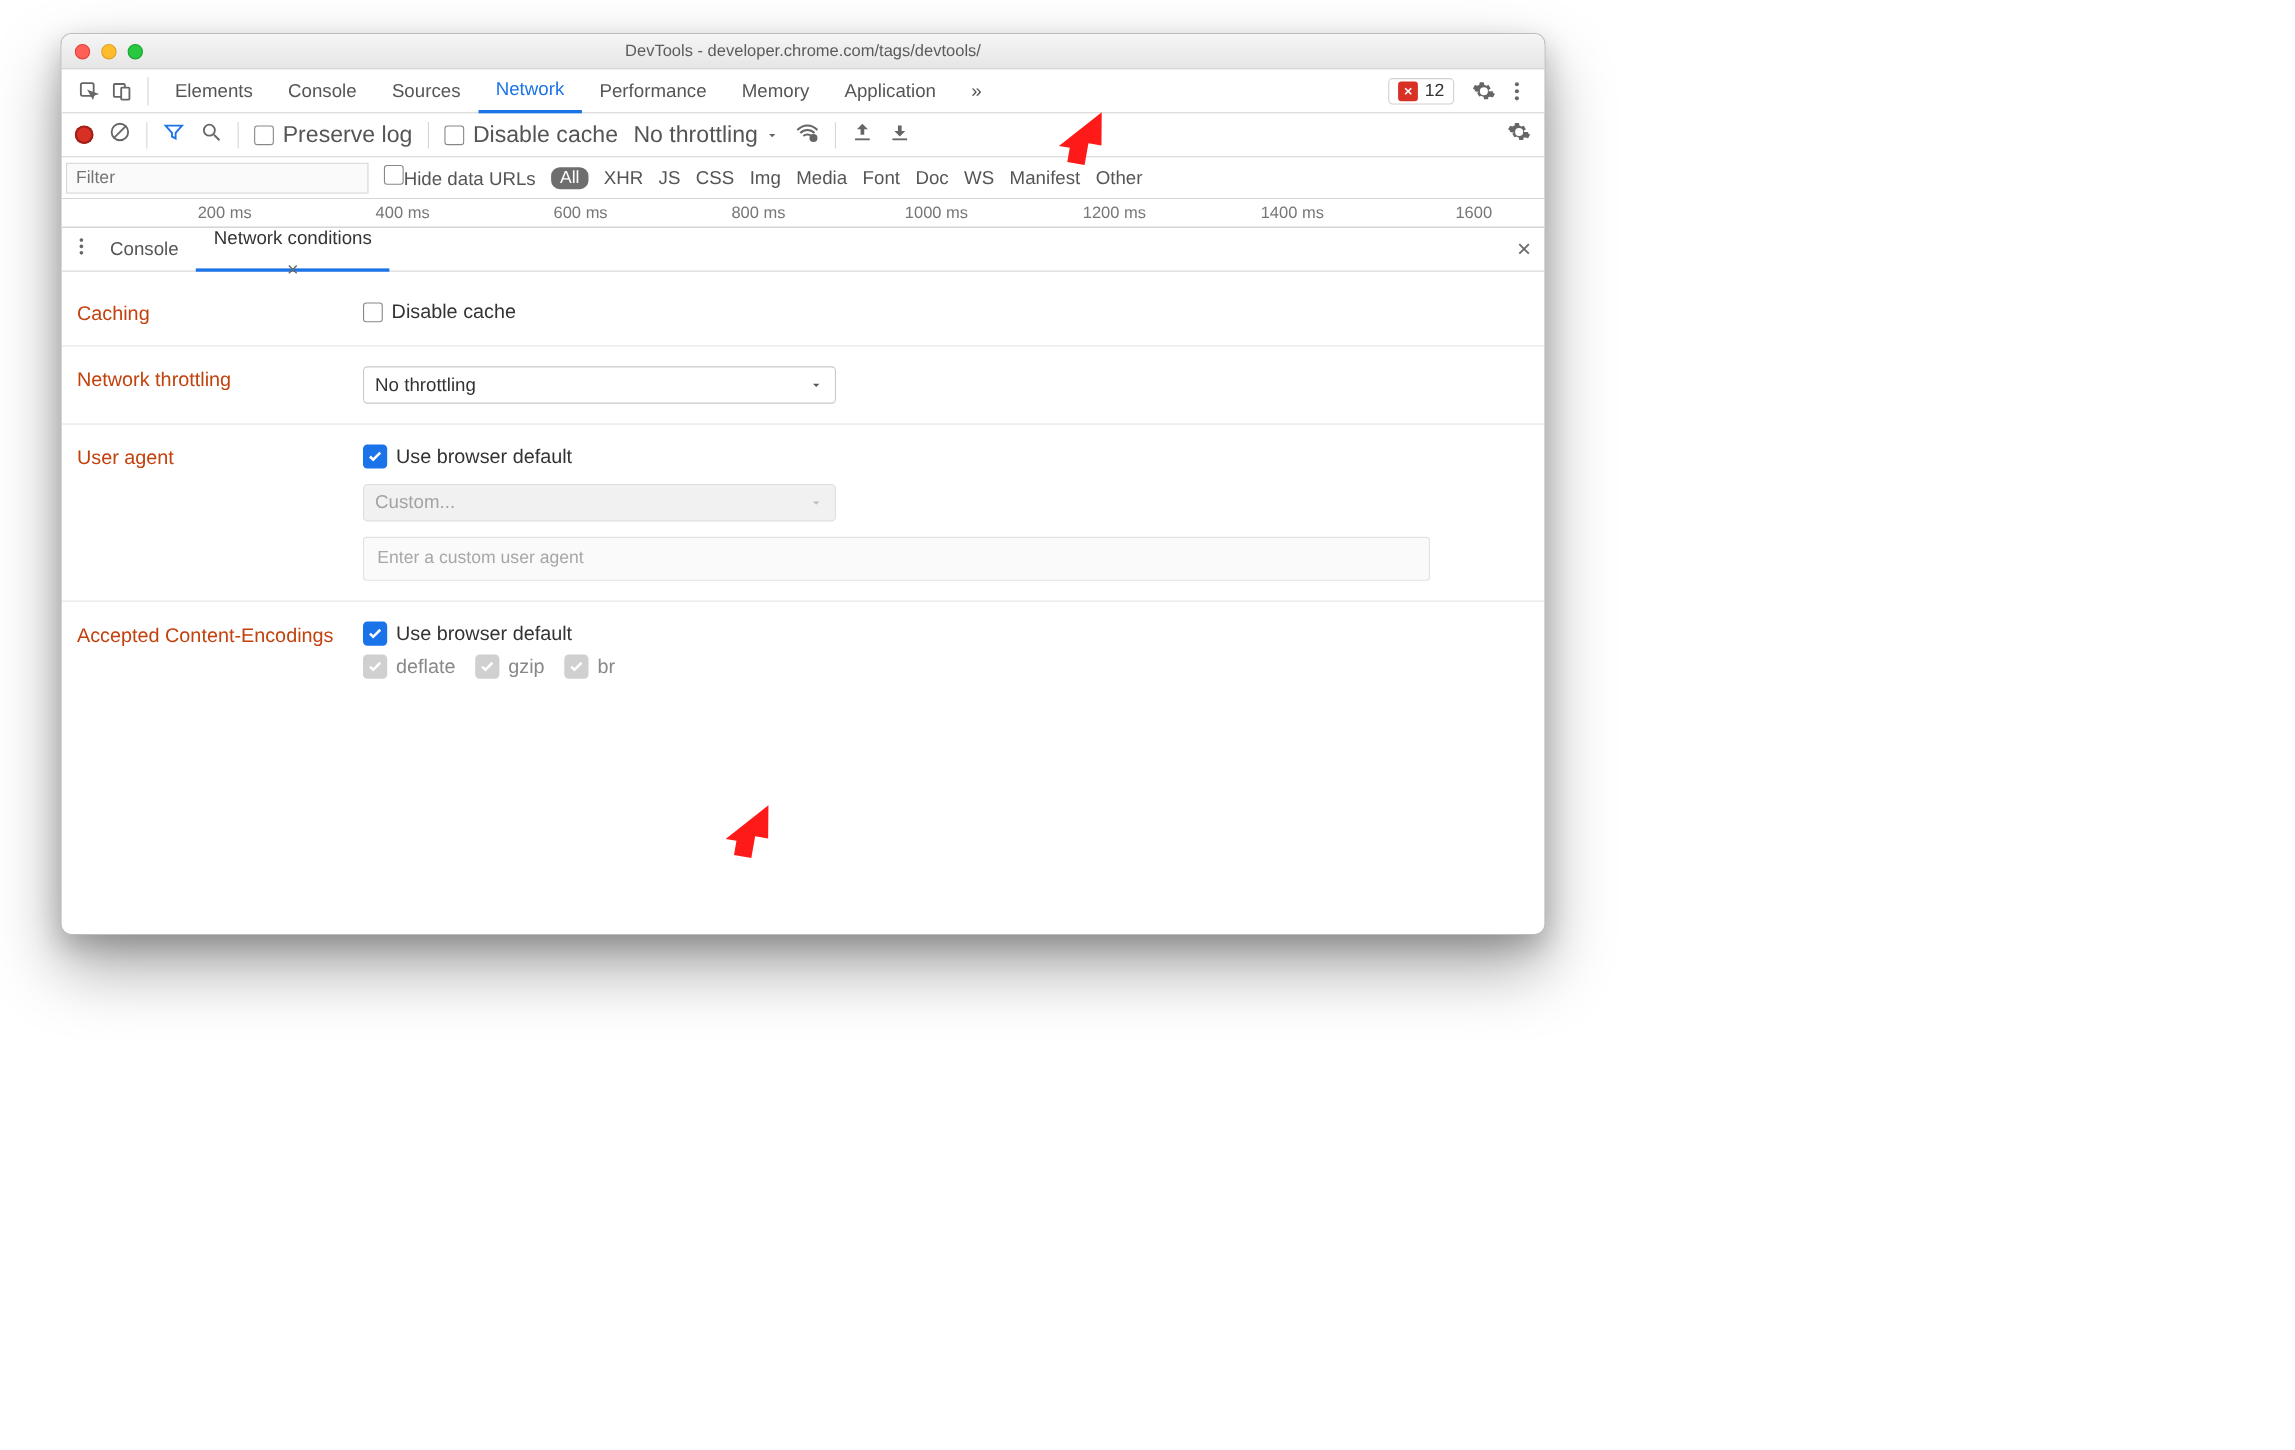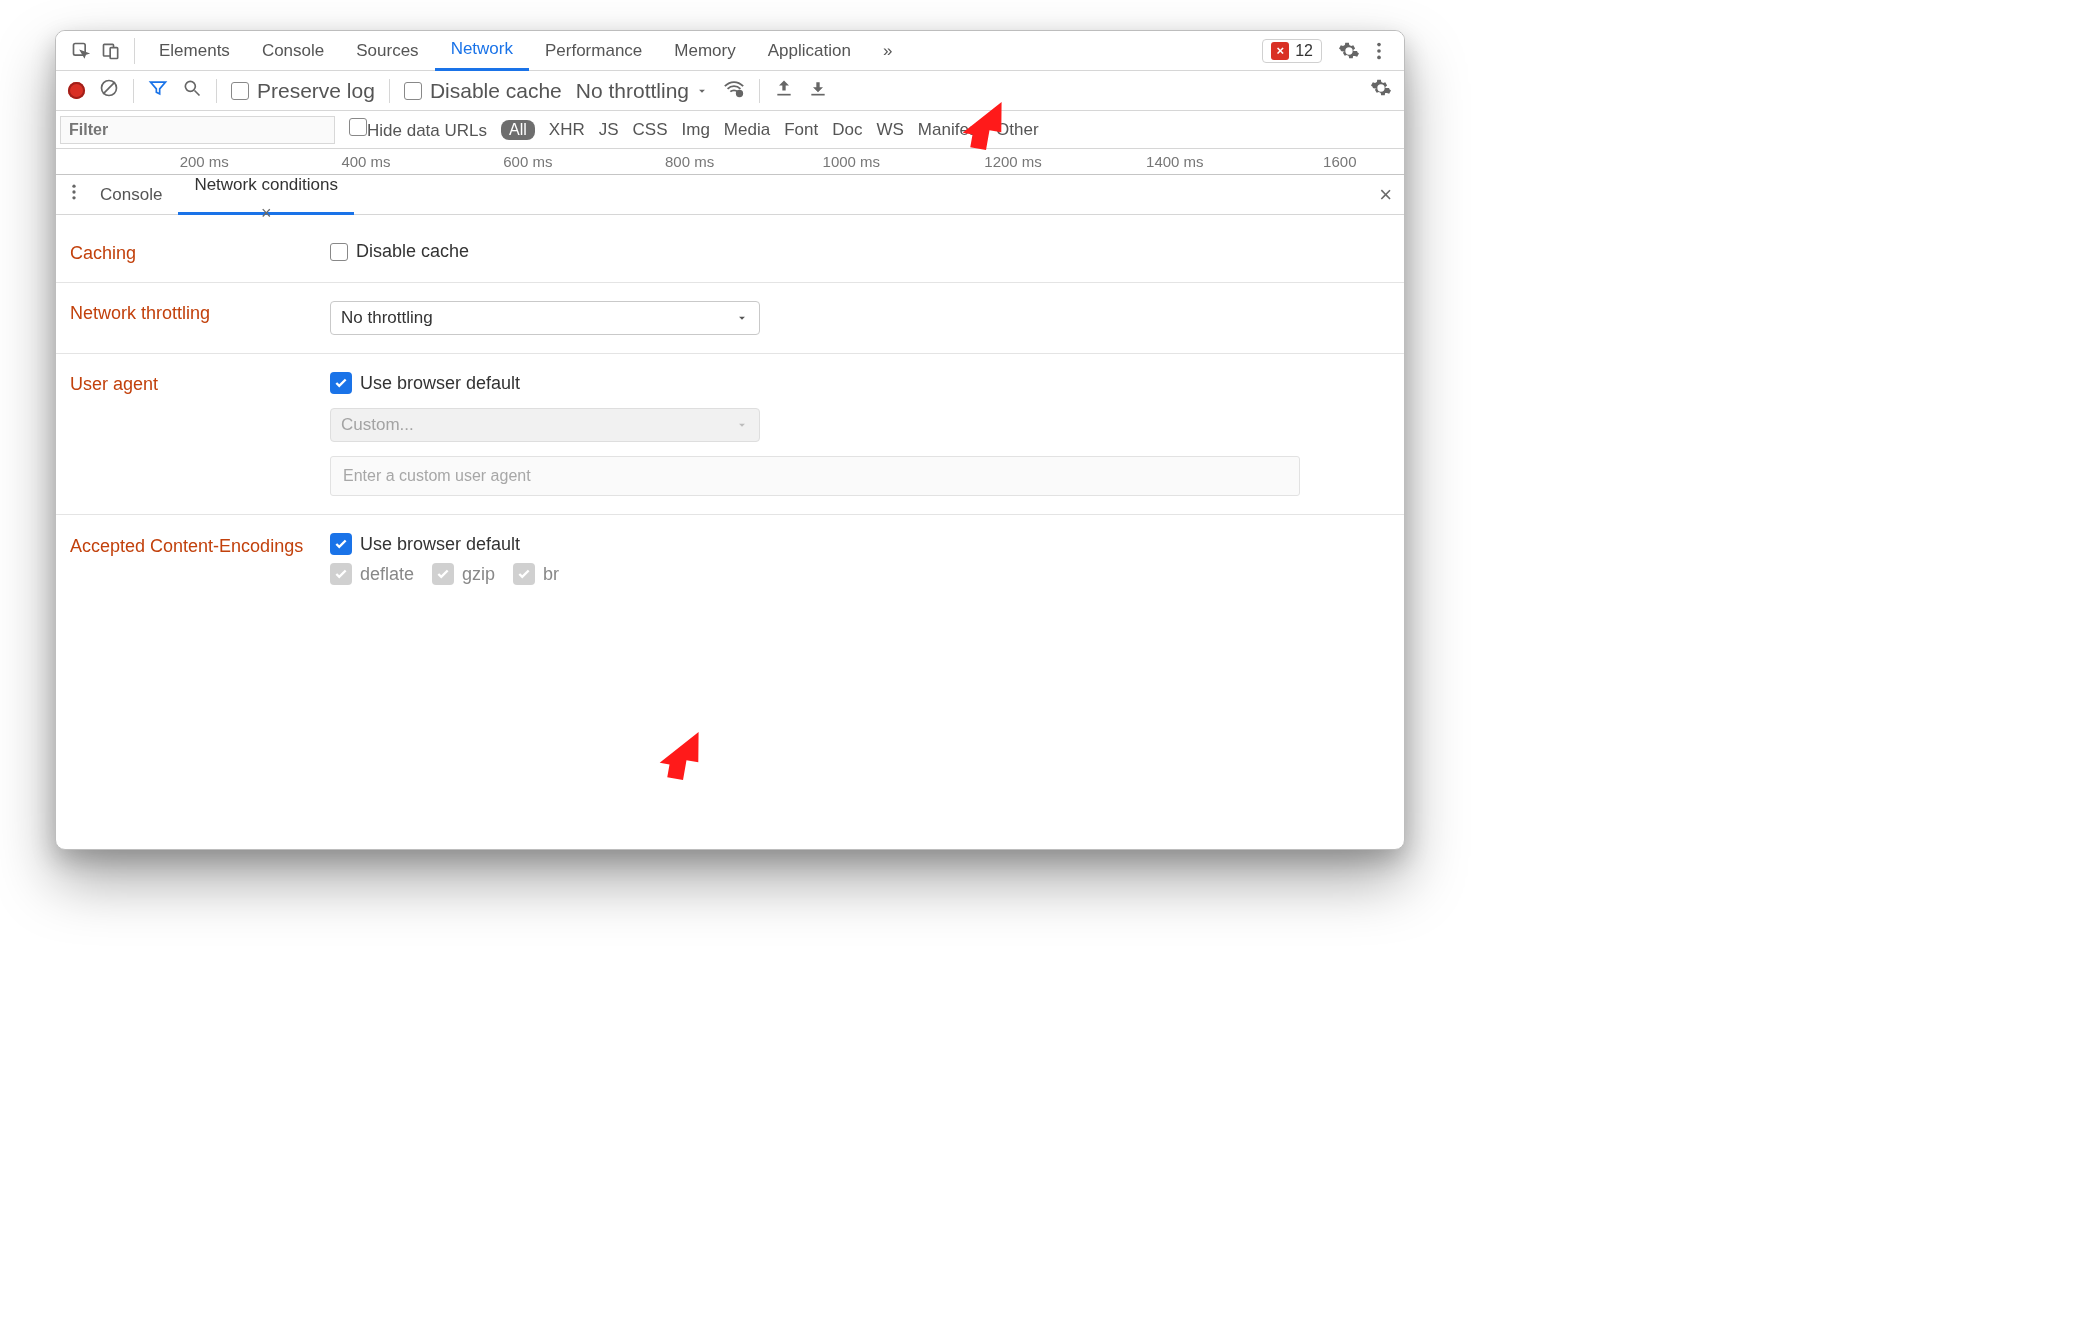--- a/index.html
+++ b/index.html
@@ -58,21 +58,21 @@
 .chkbox { width:18px;height:18px;border:1.5px solid #888;border-radius:3px;display:inline-block;}
 .toolbar .sel { display:inline-flex; align-items:center; gap:6px; color:#555;}
 .toolbar .svgicon{ color:#6a6a6a; }
 .toolbar .spacer{flex:1;}
 .filterbar {
   display:flex; align-items:center; height:38px; padding:0 0 0 0; gap:14px;
   border-bottom:1px solid #d6d6d6; font-size:17px; color:#555;
 }
 .filterbar .finput {
   width:275px; height:28px; border:1px solid #d8d8d8; background:#fafafa;
-  margin-left:4px; padding:0 8px; font-size:16px; color:#666;font-weight:bold;
+  margin-left:4px; padding:0 8px; font-size:16px; color:#666;
 }
 .filterbar .pill { background:#6e6e6e; color:#fff; border-radius:8px; padding:1px 8px; font-size:16px;}
 .filterbar .link { color:#555; }
 .blockedbar {
   display:flex; align-items:center; height:38px; padding:0 12px; gap:18px;
   border-bottom:1px solid #d6d6d6; font-size:17px; color:#555;
 }
 .timeline {
   height:26px; border-bottom:1px solid #c5c5c5; position:relative; background:#fff;
   overflow:hidden;
@@ -107,20 +107,28 @@
 .inline { display:inline-flex; align-items:center; gap:8px;}
 .encs { display:flex; gap:18px; }
 .red-arrow { position:absolute; pointer-events:none; }
 .red-arrow svg { width:60px; height:60px; }
 </style>
 </head>
 <body>
 
 <div class="window">
 
+  <div class="titlebar">
+    <div class="traffic">
+      <span class="dot red"></span>
+      <span class="dot yellow"></span>
+      <span class="dot green"></span>
+    </div>
+    <div class="title">DevTools - developer.chrome.com/tags/devtools/</div>
+  </div>
 
   <div class="tabs">
     <span class="ibtn">
       <svg width="20" height="20" viewBox="0 0 24 24" fill="none" stroke="#666" stroke-width="2">
           <rect x="3" y="3" width="14" height="14" rx="2"></rect>
           <path d="M12 12 l8 3 -3 1 -1 3 z" fill="#666"></path>
         </svg>
     </span>
     <span class="ibtn">
       <svg width="20" height="20" viewBox="0 0 24 24" fill="none" stroke="#666" stroke-width="2">

